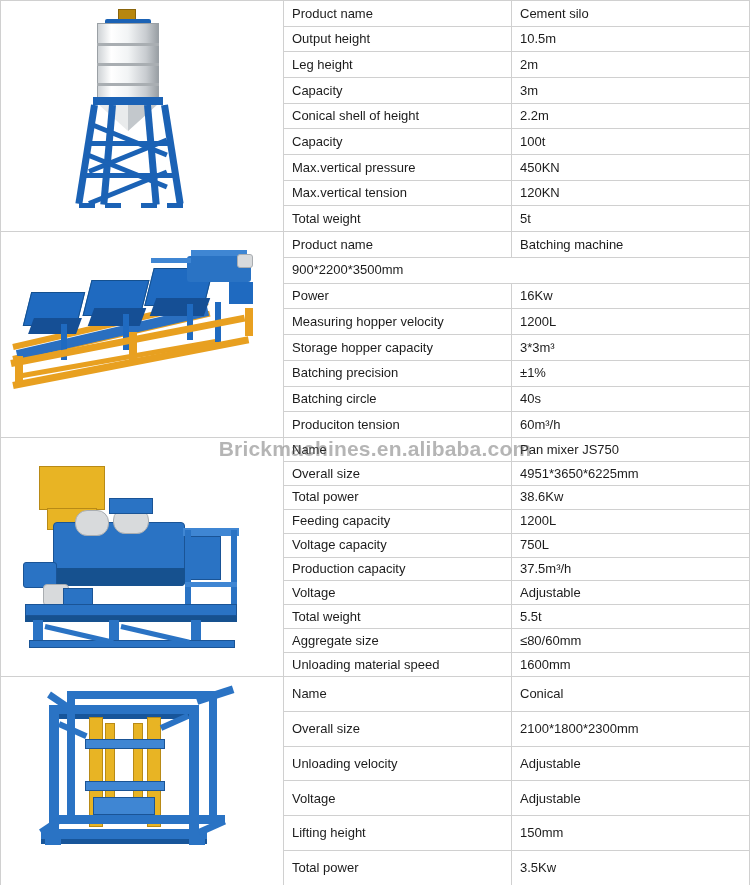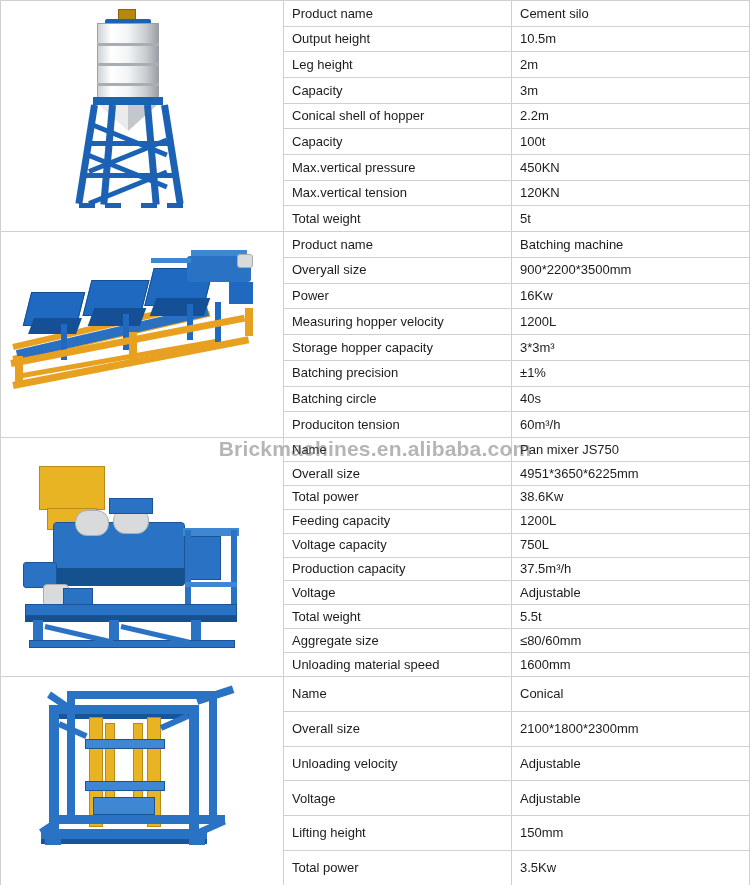--- a/index.html
+++ b/index.html
@@ -333,21 +333,21 @@
         </div>
       <div class="spec-row">
           <div class="spec-label">Leg height</div>
           <div class="spec-value">2m</div>
         </div>
       <div class="spec-row">
           <div class="spec-label">Capacity</div>
           <div class="spec-value">3m</div>
         </div>
       <div class="spec-row">
-          <div class="spec-label">Conical shell of hopper</div>
+          <div class="spec-label">Conical shell of height</div>
           <div class="spec-value">2.2m</div>
         </div>
       <div class="spec-row">
           <div class="spec-label">Capacity</div>
           <div class="spec-value">100t</div>
         </div>
       <div class="spec-row">
           <div class="spec-label">Max.vertical pressure</div>
           <div class="spec-value">450KN</div>
         </div>
@@ -397,21 +397,20 @@
         <div class="bm-frame" style="left:244px;top:76px;width:8px;height:28px;"></div>
         <div class="bm-frame" style="left:128px;top:100px;width:8px;height:28px;"></div>
       </div>
     </div>
     <div class="spec-cell">
       <div class="spec-row">
           <div class="spec-label">Product name</div>
           <div class="spec-value">Batching machine</div>
         </div>
       <div class="spec-row">
-          <div class="spec-label">Overyall size</div>
           <div class="spec-value">900*2200*3500mm</div>
         </div>
       <div class="spec-row">
           <div class="spec-label">Power</div>
           <div class="spec-value">16Kw</div>
         </div>
       <div class="spec-row">
           <div class="spec-label">Measuring hopper velocity</div>
           <div class="spec-value">1200L</div>
         </div>

